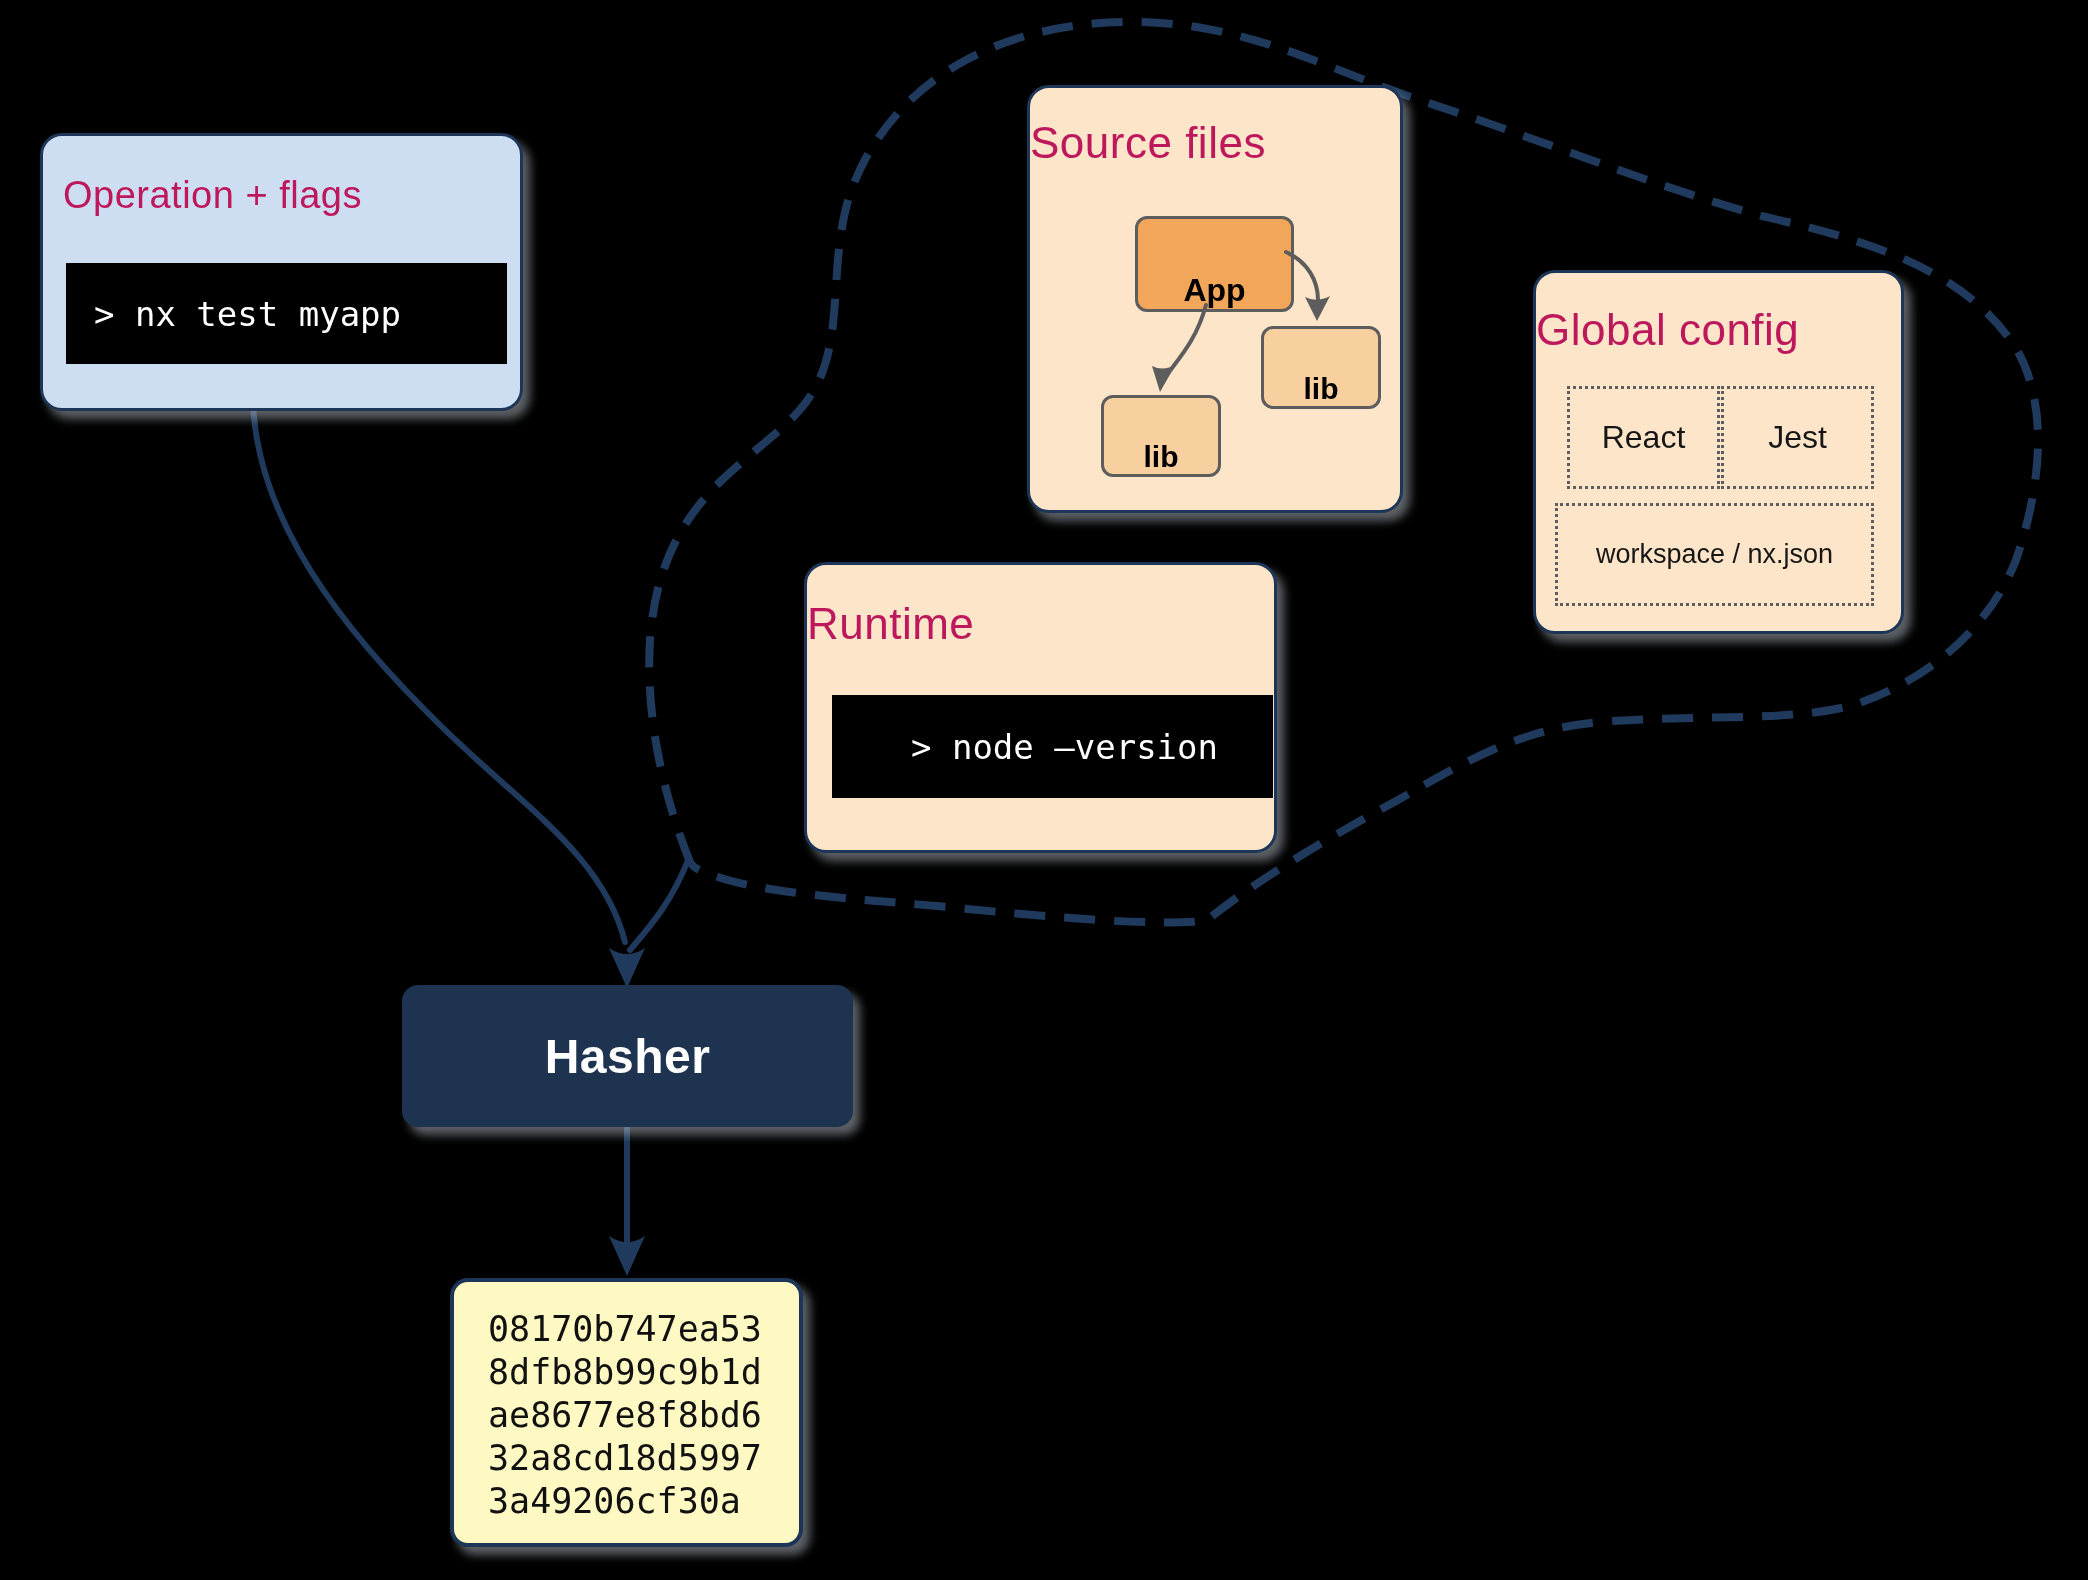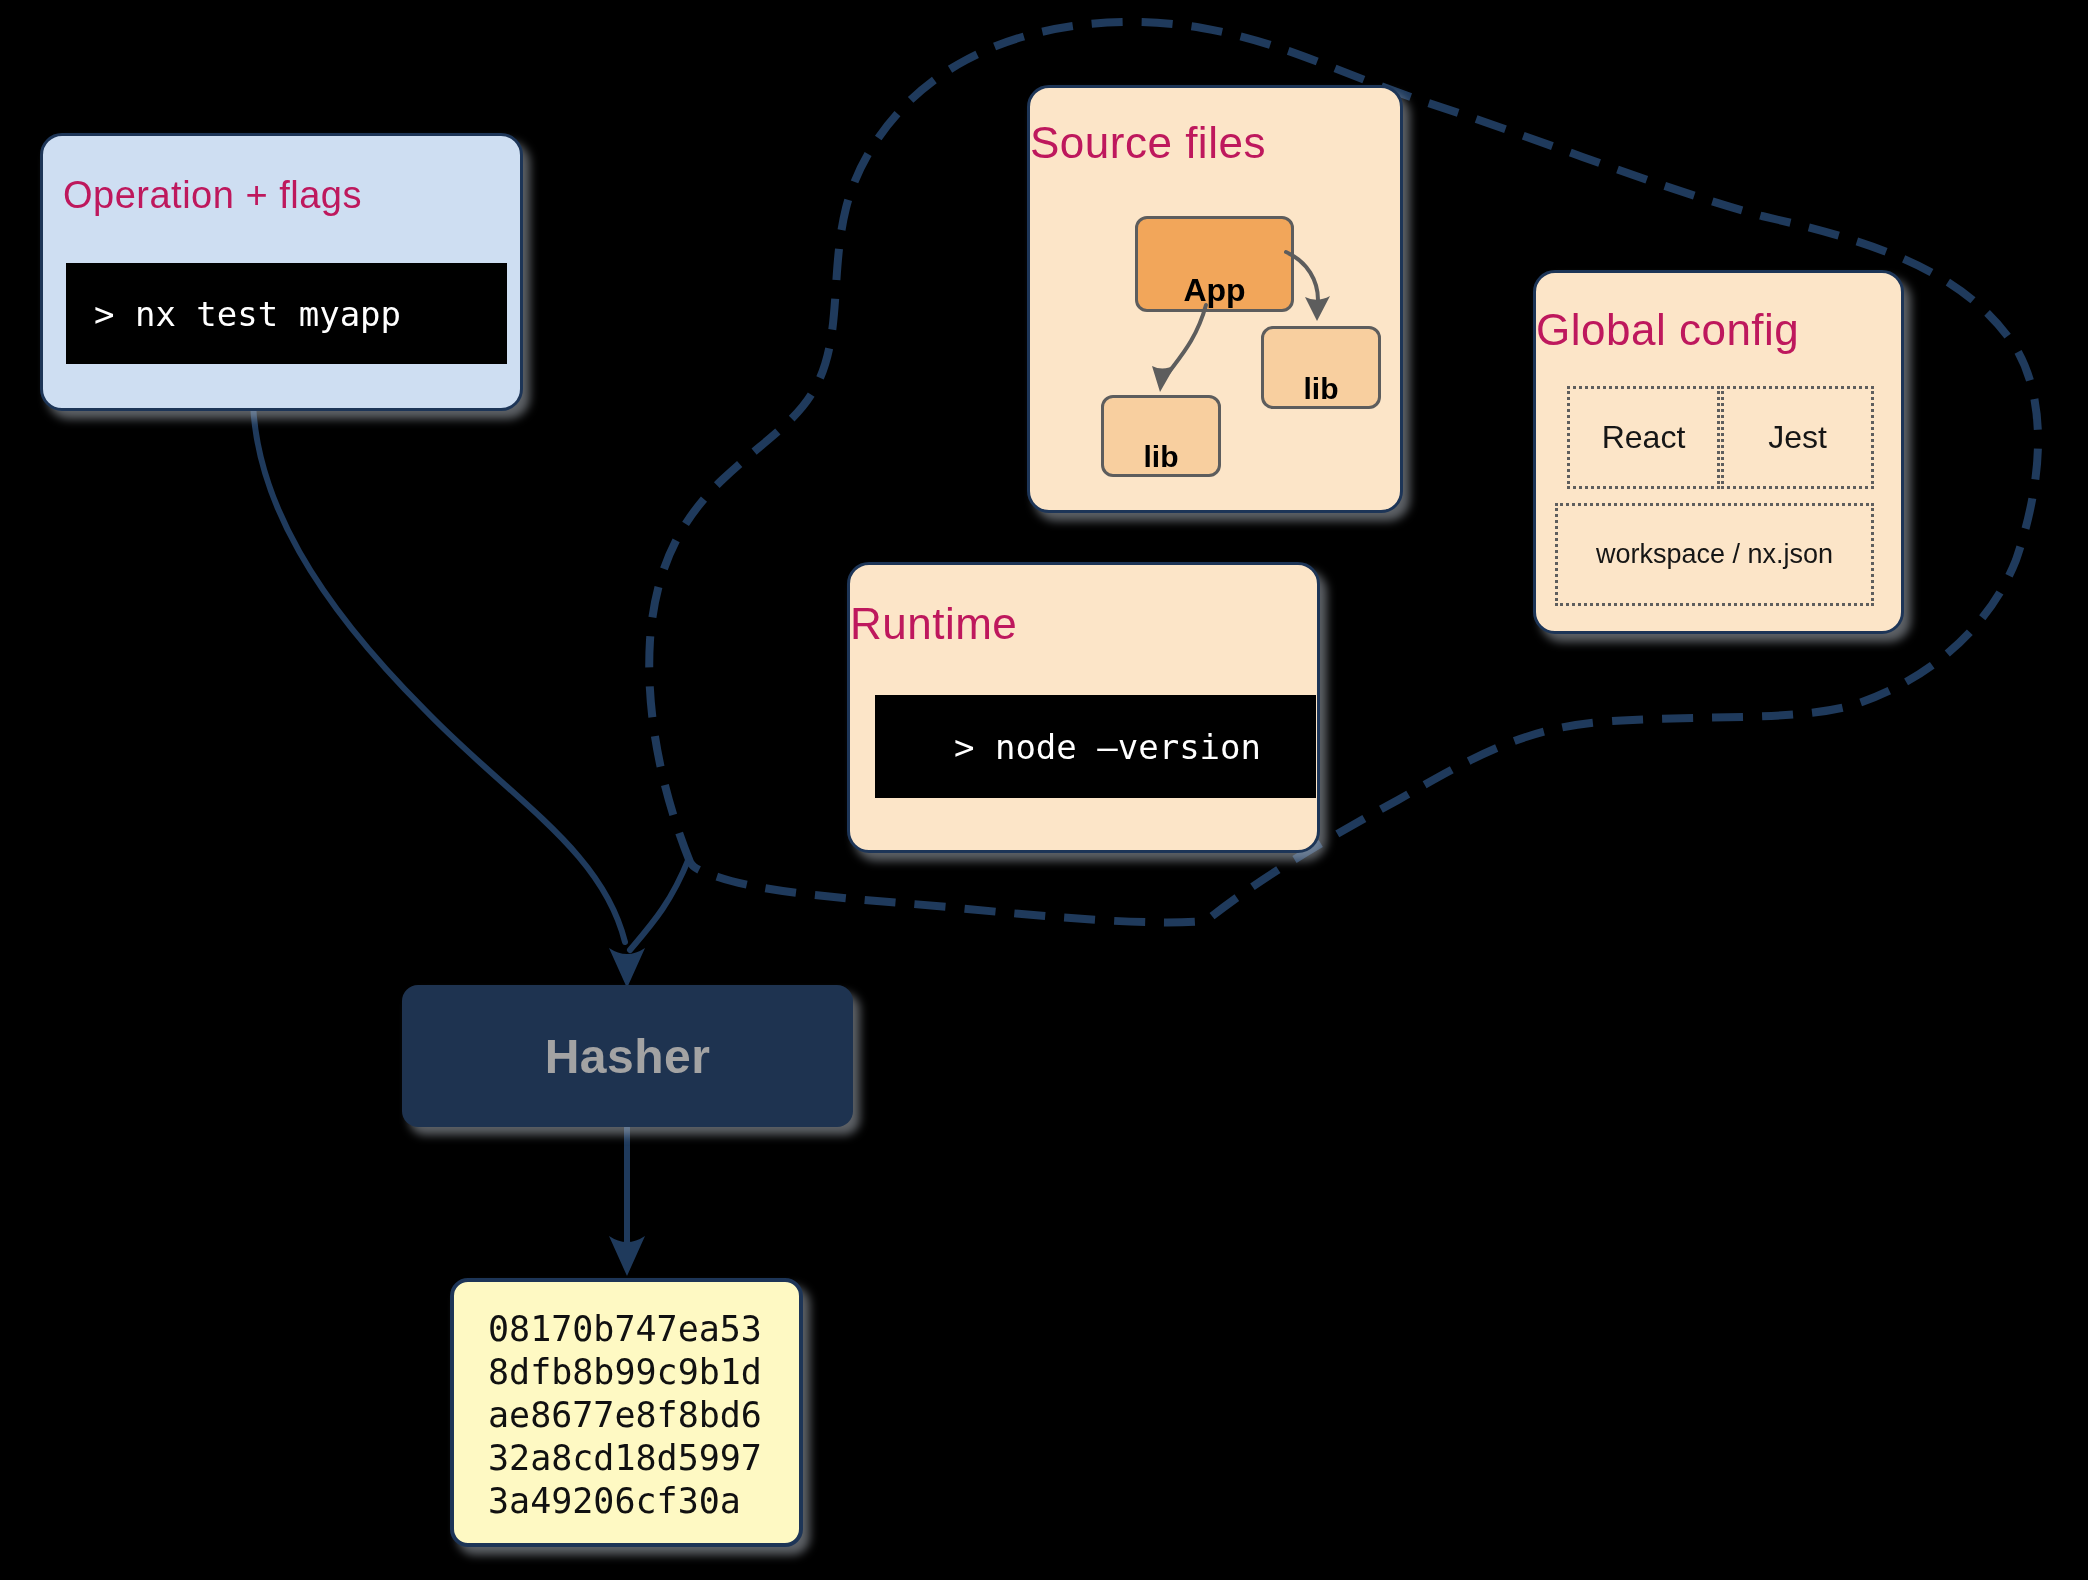--- a/index.html
+++ b/index.html
@@ -26,37 +26,37 @@
 
   .src-box{left:1027px;top:85px;width:370px;height:422px;}
   .src-box .panel-title{margin-top:30px;font-size:44px;}
   .g-node{position:absolute;border:3px solid #5d5d5d;border-radius:12px;
           display:flex;align-items:flex-end;justify-content:center;
           font-weight:700;color:#000000;}
   .app-node{left:105px;top:128px;width:153px;height:90px;background:#f2a65a;font-size:32px;}
   .lib-node-right{left:231px;top:238px;width:114px;height:77px;background:#f8cf9f;font-size:30px;}
   .lib-node-left{left:71px;top:307px;width:114px;height:76px;background:#f8cf9f;font-size:30px;}
 
-  .rt-box{left:847px;top:562px;width:467px;height:285px;}
+  .rt-box{left:804px;top:562px;width:467px;height:285px;}
   .rt-box .panel-title{margin-top:34px;font-size:44px;}
   .rt-box .terminal{left:25px;top:130px;width:417px;height:103px;justify-content:center;}
 
   .gc-box{left:1533px;top:270px;width:365px;height:358px;}
   .gc-box .panel-title{margin-top:32px;font-size:44px;}
   .dotted{position:absolute;border:3px dotted #5e5e5e;
           display:flex;align-items:center;justify-content:center;color:#161616;}
   .dot-react{left:31px;top:113px;width:147px;height:97px;font-size:32px;}
   .dot-jest{left:185px;top:113px;width:147px;height:97px;font-size:32px;}
   .dot-workspace{left:19px;top:230px;width:313px;height:97px;font-size:27px;}
 
   .hasher-box{position:absolute;left:402px;top:985px;width:451px;height:142px;
               background:#1e3350;border-radius:16px;
               box-shadow:7px 8px 10px rgba(186,193,204,.5);
               display:flex;align-items:center;justify-content:center;}
-  .hasher-label{color:#a3a3a3;font-weight:700;font-size:48px;letter-spacing:.5px;}
+  .hasher-label{color:#ffffff;font-weight:700;font-size:48px;letter-spacing:.5px;}
 
   .hash-box{position:absolute;left:450px;top:1278px;width:353px;height:269px;
             background:#fef9c3;border:4px solid #1d3557;border-radius:18px;
             box-shadow:7px 8px 10px rgba(186,193,204,.5);
             box-sizing:border-box;padding:26px 0 0 34px;}
   .hash-line{font-family:"DejaVu Sans Mono","Liberation Mono",monospace;
              font-size:35px;line-height:43px;color:#111;white-space:pre;}
 </style>
 </head>
 <body>

